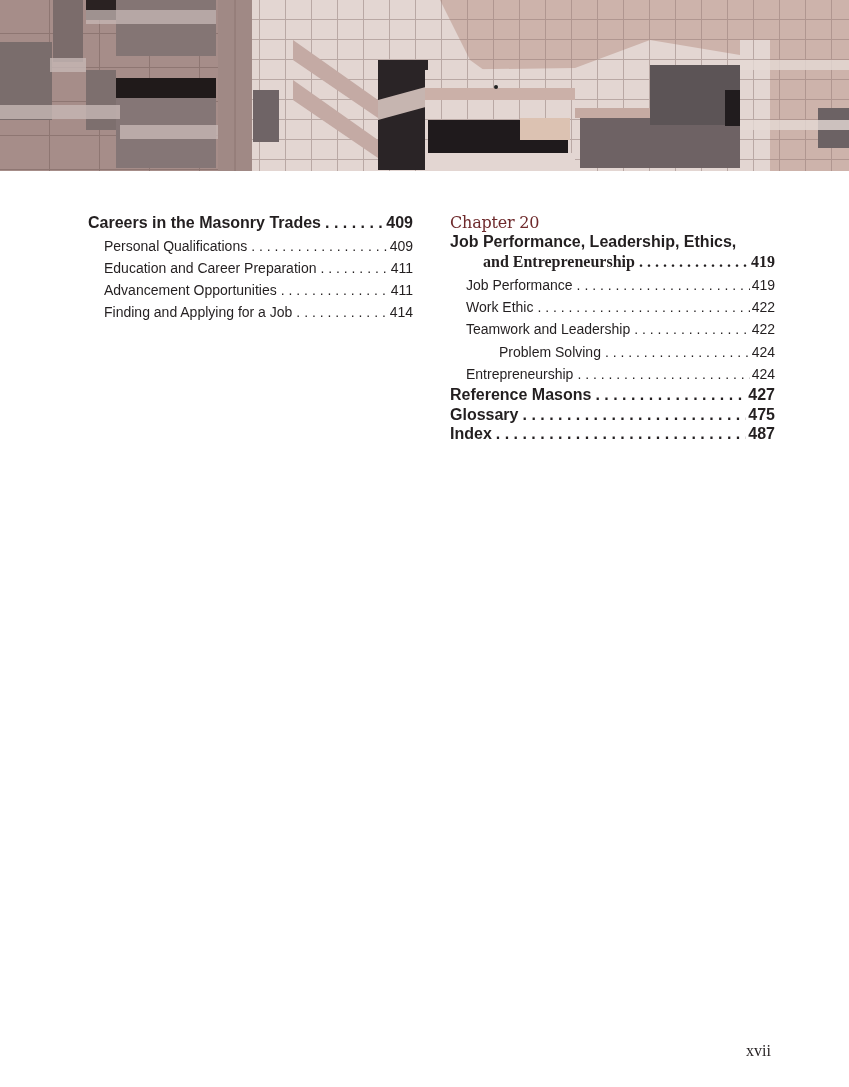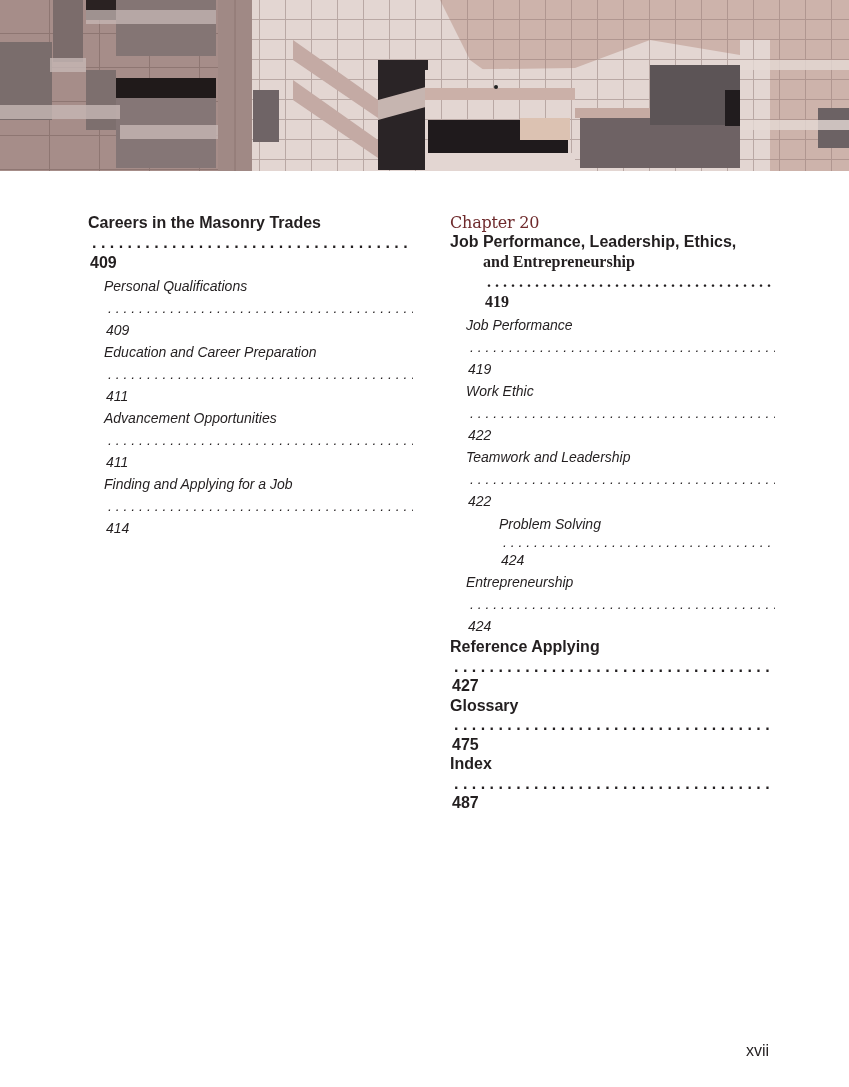--- a/index.html
+++ b/index.html
@@ -15,53 +15,53 @@
     
     .col { position: absolute; top: 213px; }
     .col-left { left: 88px; width: 325px; }
     .col-right { left: 450px; width: 325px; }
 
     .chapter-label {
       font-family: "DejaVu Serif", "Liberation Serif", serif;
       font-size: 16px; color: #6e2a2c; line-height: 19px; height: 19px;
       letter-spacing: -0.2px;
     }
-    .entry { display: flex; align-items: flex-start; white-space: nowrap; overflow: hidden; flex-direction: column; }
+    .entry { display: flex; align-items: center; white-space: nowrap; overflow: hidden; }
     .entry .t { flex: 0 0 auto; }
     .entry .dots { flex: 1 1 auto; overflow: hidden; letter-spacing: 2.4px; padding-left: 4px; }
     .entry .dots::before {
       content: ". . . . . . . . . . . . . . . . . . . . . . . . . . . . . . . . . . . . . . . . . . . . . . . . . . . . . . . .";
       letter-spacing: 0;
     }
     .entry .p { flex: 0 0 auto; padding-left: 2px; }
 
     .chapter-title {
       font-family: "Liberation Sans", sans-serif; font-weight: bold;
       font-size: 16px; color: #231f20; line-height: 20px;
     }
     .chapter-title .dots, .major .dots { font-weight: bold; }
 
     .sub {
       font-family: "Liberation Sans", sans-serif; font-size: 14px; color: #231f20;
-      line-height: 22px; padding-left: 16px; font-style: italic;
+      line-height: 22px; padding-left: 16px;
     }
     .sub .dots::before { letter-spacing: 0; }
 
     .major {
       font-family: "Liberation Sans", sans-serif; font-weight: bold;
       font-size: 16px; color: #231f20; line-height: 19.5px;
     }
 
     .wrap-line1 { display: block; line-height: 20px; }
     .indent-cont { padding-left: 33px; font-family: Liberation Serif, serif; }
     .sub-cont { padding-left: 33px; line-height: 18px; }
 
     .page-num {
       position: absolute; left: 746px; top: 1042px;
-      font-family: Liberation Sans, sans-serif; font-size: 16px; color: #231f20;
+      font-family: Liberation Serif, serif; font-size: 16px; color: #231f20;
     }
   </style>
 </head>
 <body>
 
 <div class="photo">
   <svg width="849" height="171" viewBox="0 0 849 171" xmlns="http://www.w3.org/2000/svg">
     <defs>
       <pattern id="tileL" width="50" height="34" patternUnits="userSpaceOnUse">
         <rect width="50" height="34" fill="#a68d89"></rect>
@@ -183,21 +183,21 @@
       <span class="dots"></span>
       <span class="p">424</span>
     </div>
   </div>
   <div class="entry sub">
     <span class="t">Entrepreneurship</span>
     <span class="dots"></span>
     <span class="p">424</span>
   </div>
   <div class="entry major">
-    <span class="t">Reference Applying</span>
+    <span class="t">Reference Masons</span>
     <span class="dots"></span>
     <span class="p">427</span>
   </div>
   <div class="entry major">
     <span class="t">Glossary</span>
     <span class="dots"></span>
     <span class="p">475</span>
   </div>
   <div class="entry major">
     <span class="t">Index</span>

